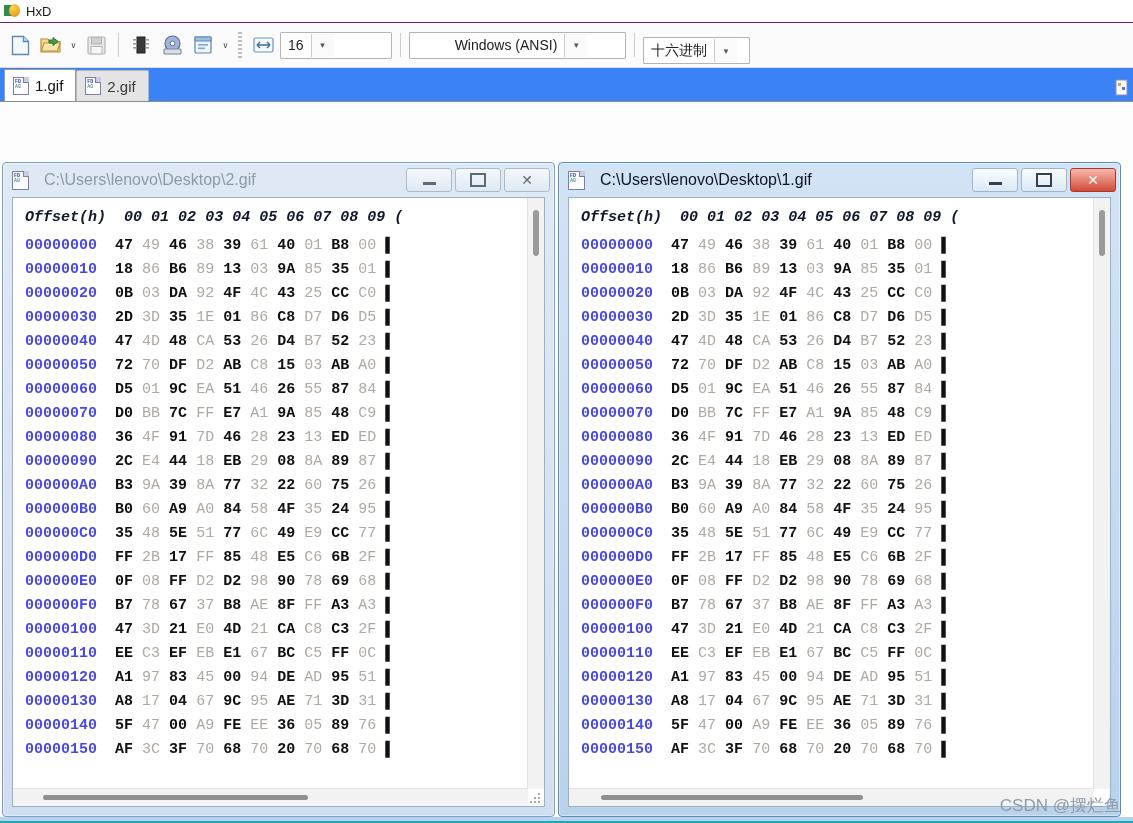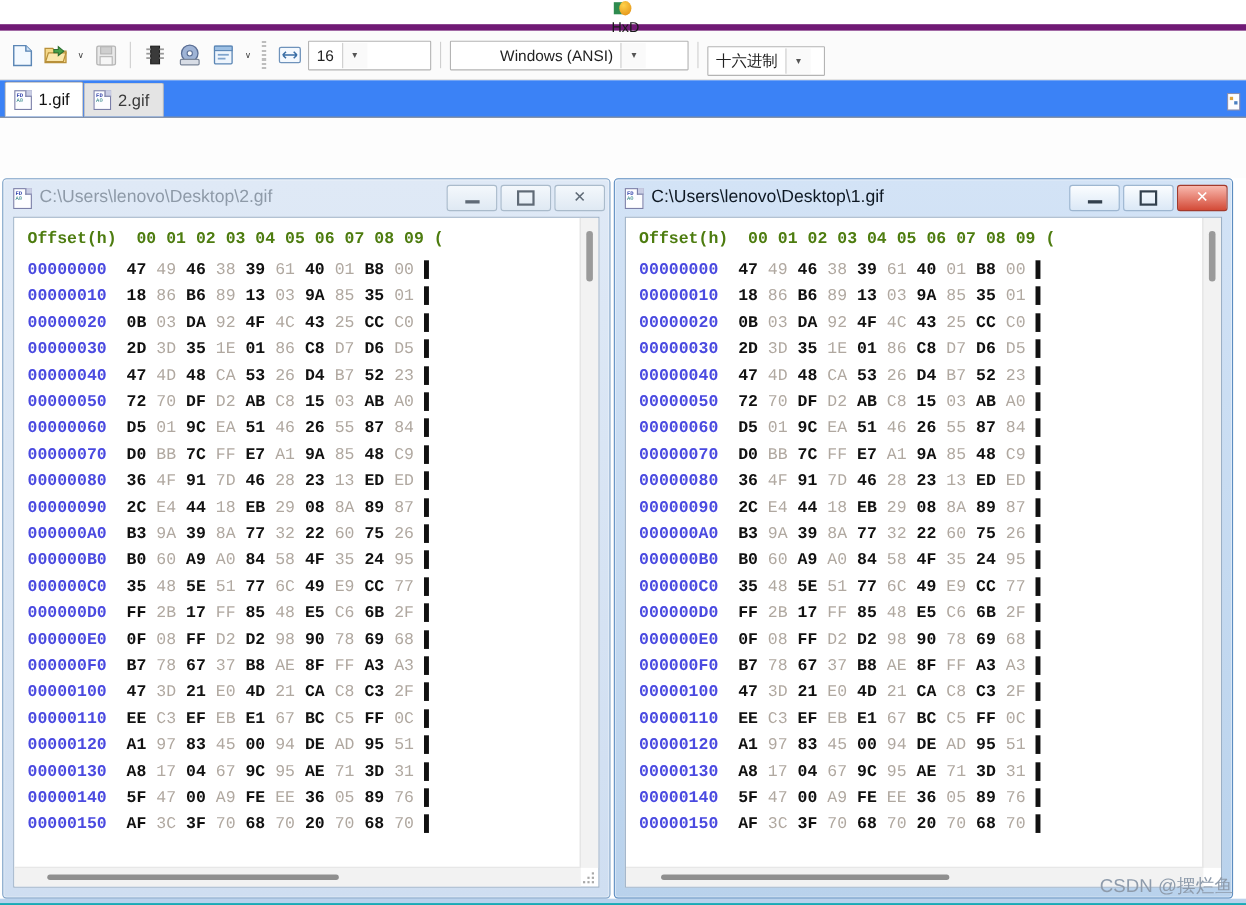--- a/index.html
+++ b/index.html
@@ -6,21 +6,21 @@
   body{
     width:1133px;height:823px;overflow:hidden;
     font-family:"Liberation Sans","DejaVu Sans",sans-serif;
     font-size:13px;color:#000;background:#ffffff;
     -webkit-font-smoothing:antialiased;
   }
   .app{position:relative;width:1133px;height:823px;background:#fdfdfd;}
 
   
   .titlebar{height:22px;background:#ffffff;display:flex;align-items:center;padding-left:4px;
-            border-bottom:6px solid #701a75;flex-direction:column;}
+            border-bottom:1px solid #701a75;}
   .app-icon{width:17px;height:17px;position:relative;margin-right:5px;flex:0 0 auto;}
   .app-icon .g1{position:absolute;left:0;top:2px;width:9px;height:11px;background:#2e8b4f;}
   .app-icon .g2{position:absolute;left:5px;top:1px;width:11px;height:13px;border-radius:50%;
                 background:radial-gradient(circle at 35% 30%,#ffd24a,#e08a12);}
   .app-title{font-size:13px;color:#1a1a1a;}
 
   
   .menubar{height:30px;background:#fdfdfd;display:flex;align-items:center;padding-left:10px;gap:2px;}
   .menu-item{font-size:14.5px;color:#1b1b1b;padding:3px 8px;white-space:nowrap;cursor:default;}
 
@@ -64,21 +64,21 @@
   
   .childwin{position:absolute;border:1px solid #7ba0c6;background:#d6e5f5;
             box-shadow:0 0 0 1px rgba(255,255,255,.4) inset;border-radius:4px;}
   .childwin.left{left:2px;top:0px;width:551px;height:653px;
                  background:linear-gradient(to bottom,#dfe9f6,#cfdef1);}
   .childwin.right{left:558px;top:0px;width:561px;height:653px;
                  background:linear-gradient(to bottom,#d3e3f6,#b9d2ec);border-color:#5b8cc0;}
 
   .cw-title{height:34px;display:flex;align-items:center;padding:0 4px 0 9px;gap:7px;}
   .cw-title .fileicon{width:17px;height:19px;}
-  .cw-name{font-size:16px;white-space:nowrap;overflow:hidden;flex:1 1 auto;}
+  .cw-name{font-size:16px;white-space:nowrap;overflow:hidden;flex:1 1 auto;margin-left:8px;}
   .childwin.left .cw-name{color:#8e9aa8;}
   .childwin.right .cw-name{color:#0d1722;}
   .cw-btns{display:flex;gap:3px;align-items:center;}
   .cwbtn{width:44px;height:22px;border:1px solid #9db6d0;border-radius:3px;
          background:linear-gradient(to bottom,#fbfdff,#dbe8f6);
          display:flex;align-items:center;justify-content:center;}
   .cwbtn.close{background:linear-gradient(to bottom,#f9b9ae,#d34a37);border-color:#a33a2c;}
   .childwin.right .cwbtn.close .x{color:#fff;}
   .cwbtn .min{width:13px;height:3px;background:#33404d;margin-top:7px;}
   .cwbtn .max{width:12px;height:10px;border:2px solid #33404d;}
@@ -89,21 +89,21 @@
   .childwin.left .cwbtn .x{color:#5f6a76;}
 
   
   .hexclient{position:absolute;left:9px;right:9px;top:34px;bottom:9px;background:#fff;
              border:1px solid #9bb0c6;overflow:hidden;}
   .hexarea{position:absolute;left:0;top:0;right:16px;bottom:17px;background:#fff;overflow:hidden;}
   .hexscroll{position:absolute;left:0;top:0;padding:8px 0 0 12px;}
   .hexhdr,.hexrow{font-family:"Liberation Mono","DejaVu Sans Mono",monospace;
         font-size:15px;white-space:pre;line-height:24px;letter-spacing:0px;}
   .hexhdr{color:#3a3ad0;font-weight:700;margin-bottom:4px;}
-  .hexhdr .col{color:#4d7c0f;font-weight:700;}
+  .hexhdr .col{color:#0f172a;font-weight:700;font-style:italic;}
   .off{color:#4a4ae0;font-weight:700;}
   .b{color:#111;font-weight:700;}
   .d{color:#b0a8a0;font-weight:400;}
 
   
   .vsb{position:absolute;right:0;top:0;width:16px;bottom:17px;background:#f2f2f2;
        border-left:1px solid #e2e2e2;}
   .vsb .thumb{position:absolute;left:5px;width:6px;background:#9a9a9a;border-radius:3px;}
   .hsb{position:absolute;left:0;right:16px;bottom:0;height:17px;background:#f2f2f2;
        border-top:1px solid #e6e6e6;}

